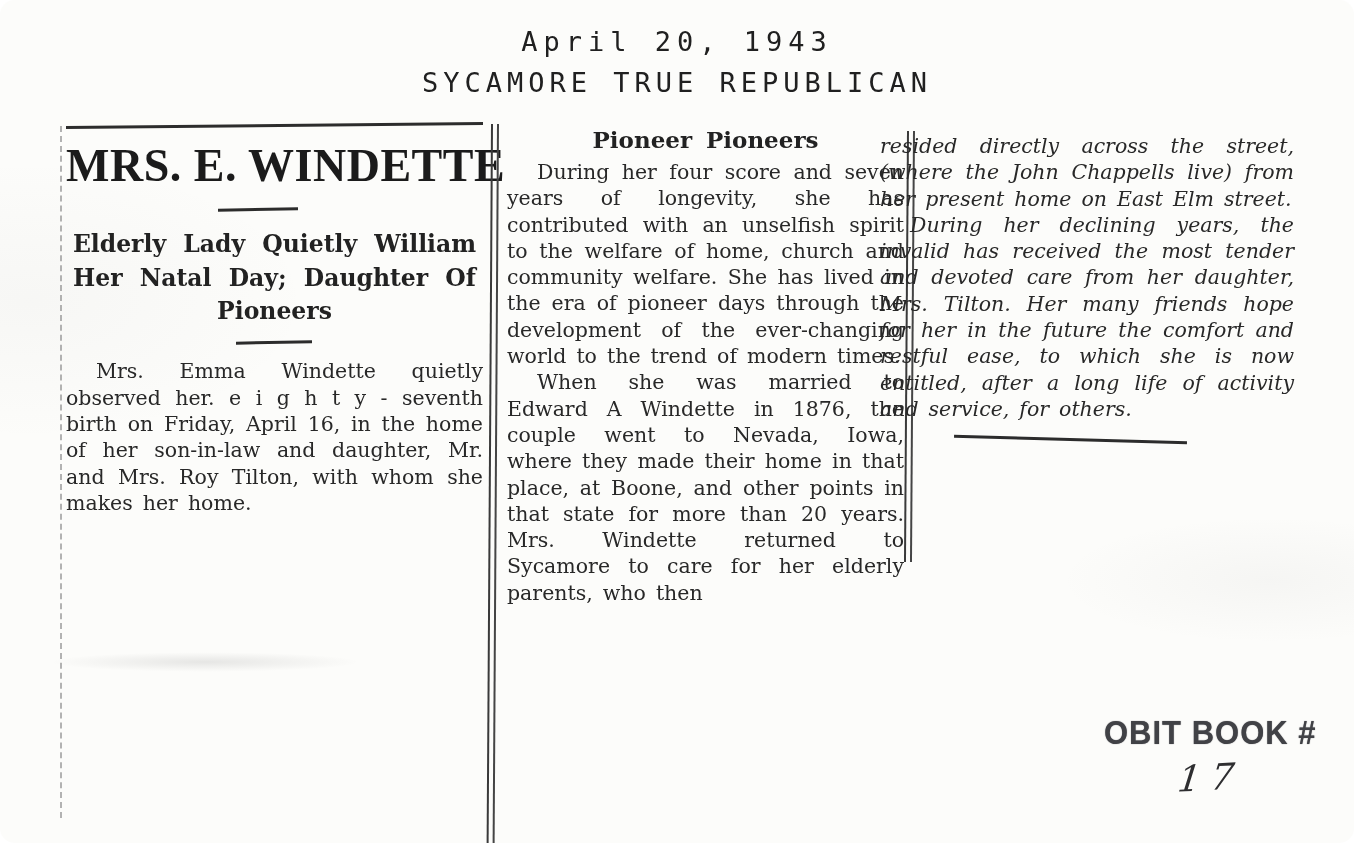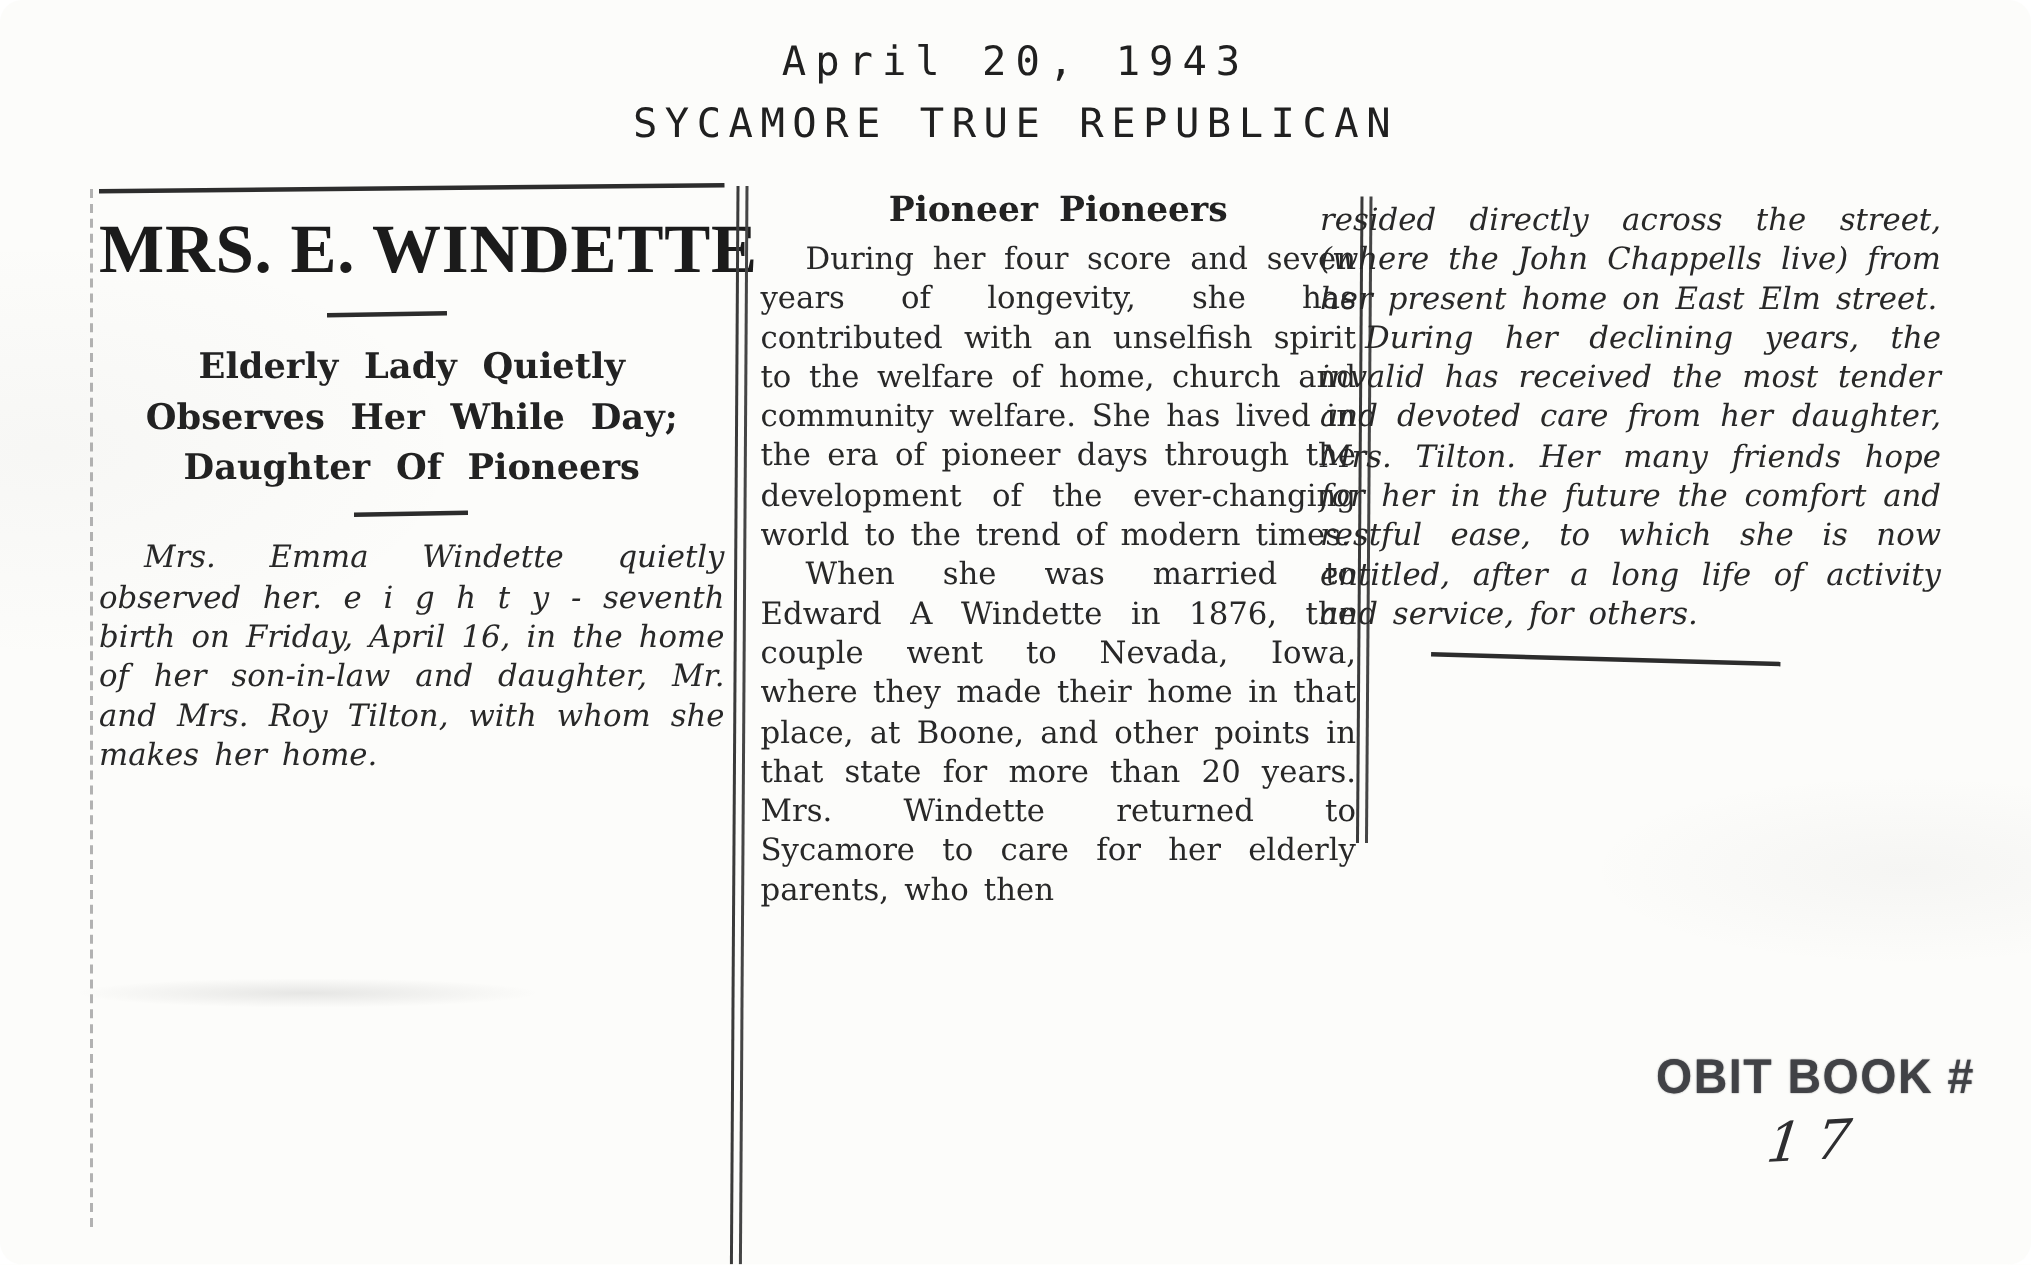--- a/index.html
+++ b/index.html
@@ -36,21 +36,21 @@
     margin: 0;
     font-size: 20.5px;
     line-height: 26.3px;
     text-align: justify;
     text-indent: 30px;
     word-spacing: 3.5px;
     hyphens: auto;
     color: #282828;
   }
   .col p.cont { text-indent: 0; }
-  .col p.first { margin-top: 14px; font-style: italic; }
+  .col p.first { margin-top: 14px; }
 
   .col1 { left: 66px;  top: 124px; width: 417px; }
   .col2 { left: 507px; top: 126px; width: 397px; }
   .col3 { left: 880px; top: 133px; width: 414px; font-style: italic; }
 
   .top-rule {
     border-top: 3px solid #2d2d2d;
     transform: rotate(-0.55deg);
     margin-bottom: 12px;
   }
@@ -108,21 +108,21 @@
   .vrule2 { left: 907px; top: 131px; height: 431px; transform: rotate(0.4deg); }
 
   .left-dash {
     position: absolute;
     left: 60px; top: 126px; height: 692px;
     border-left: 2px dashed #9a9a9a;
     opacity: 0.75;
   }
 
   
-  .stamp { position: absolute; left: 1104px; top: 700px; }
+  .stamp { position: absolute; left: 1104px; top: 716px; }
   .stamp-label {
     font-family: "Liberation Sans", sans-serif;
     font-weight: 700;
     font-size: 31px;
     letter-spacing: 1px;
     color: #414246;
     transform: scaleY(1.05);
     text-shadow: 0 0 1px rgba(70,70,75,0.8);
   }
   .stamp-number {
@@ -146,21 +146,21 @@
   </div>
 
   <div class="left-dash"></div>
 
   <div class="col col1">
     <div class="top-rule"></div>
     <h1 class="headline">
       <span class="hl-line">MRS. E. WINDETTE</span>
     </h1>
     <div class="short-rule"></div>
-    <h2 class="subhead">Elderly Lady Quietly Observes Her While Day; Daughter Of Pioneers</h2>
+    <h2 class="subhead">Elderly Lady Quietly William Her Natal Day; Daughter Of Pioneers</h2>
     <div class="short-rule sr2"></div>
     <p class="first">Mrs. Emma Windette quietly observed her. e i g h t y - seventh birth on Friday, April 16, in the home of her son-in-law and daughter, Mr. and Mrs. Roy Tilton, with whom she makes her home.</p>
   </div>
 
   <div class="vrule vrule1"></div>
 
   <div class="col col2">
     <h3 class="section-head">Pioneer Pioneers</h3>
     <p>During her four score and seven years of longevity, she has contributed with an unselfish spirit to the welfare of home, church and community welfare. She has lived in the era of pioneer days through the development of the ever-changing world to the trend of modern times.</p>
     <p>When she was married to Edward A Windette in 1876, the couple went to Nevada, Iowa, where they made their home in that place, at Boone, and other points in that state for more than 20 years. Mrs. Windette returned to Sycamore to care for her elderly parents, who then</p>

